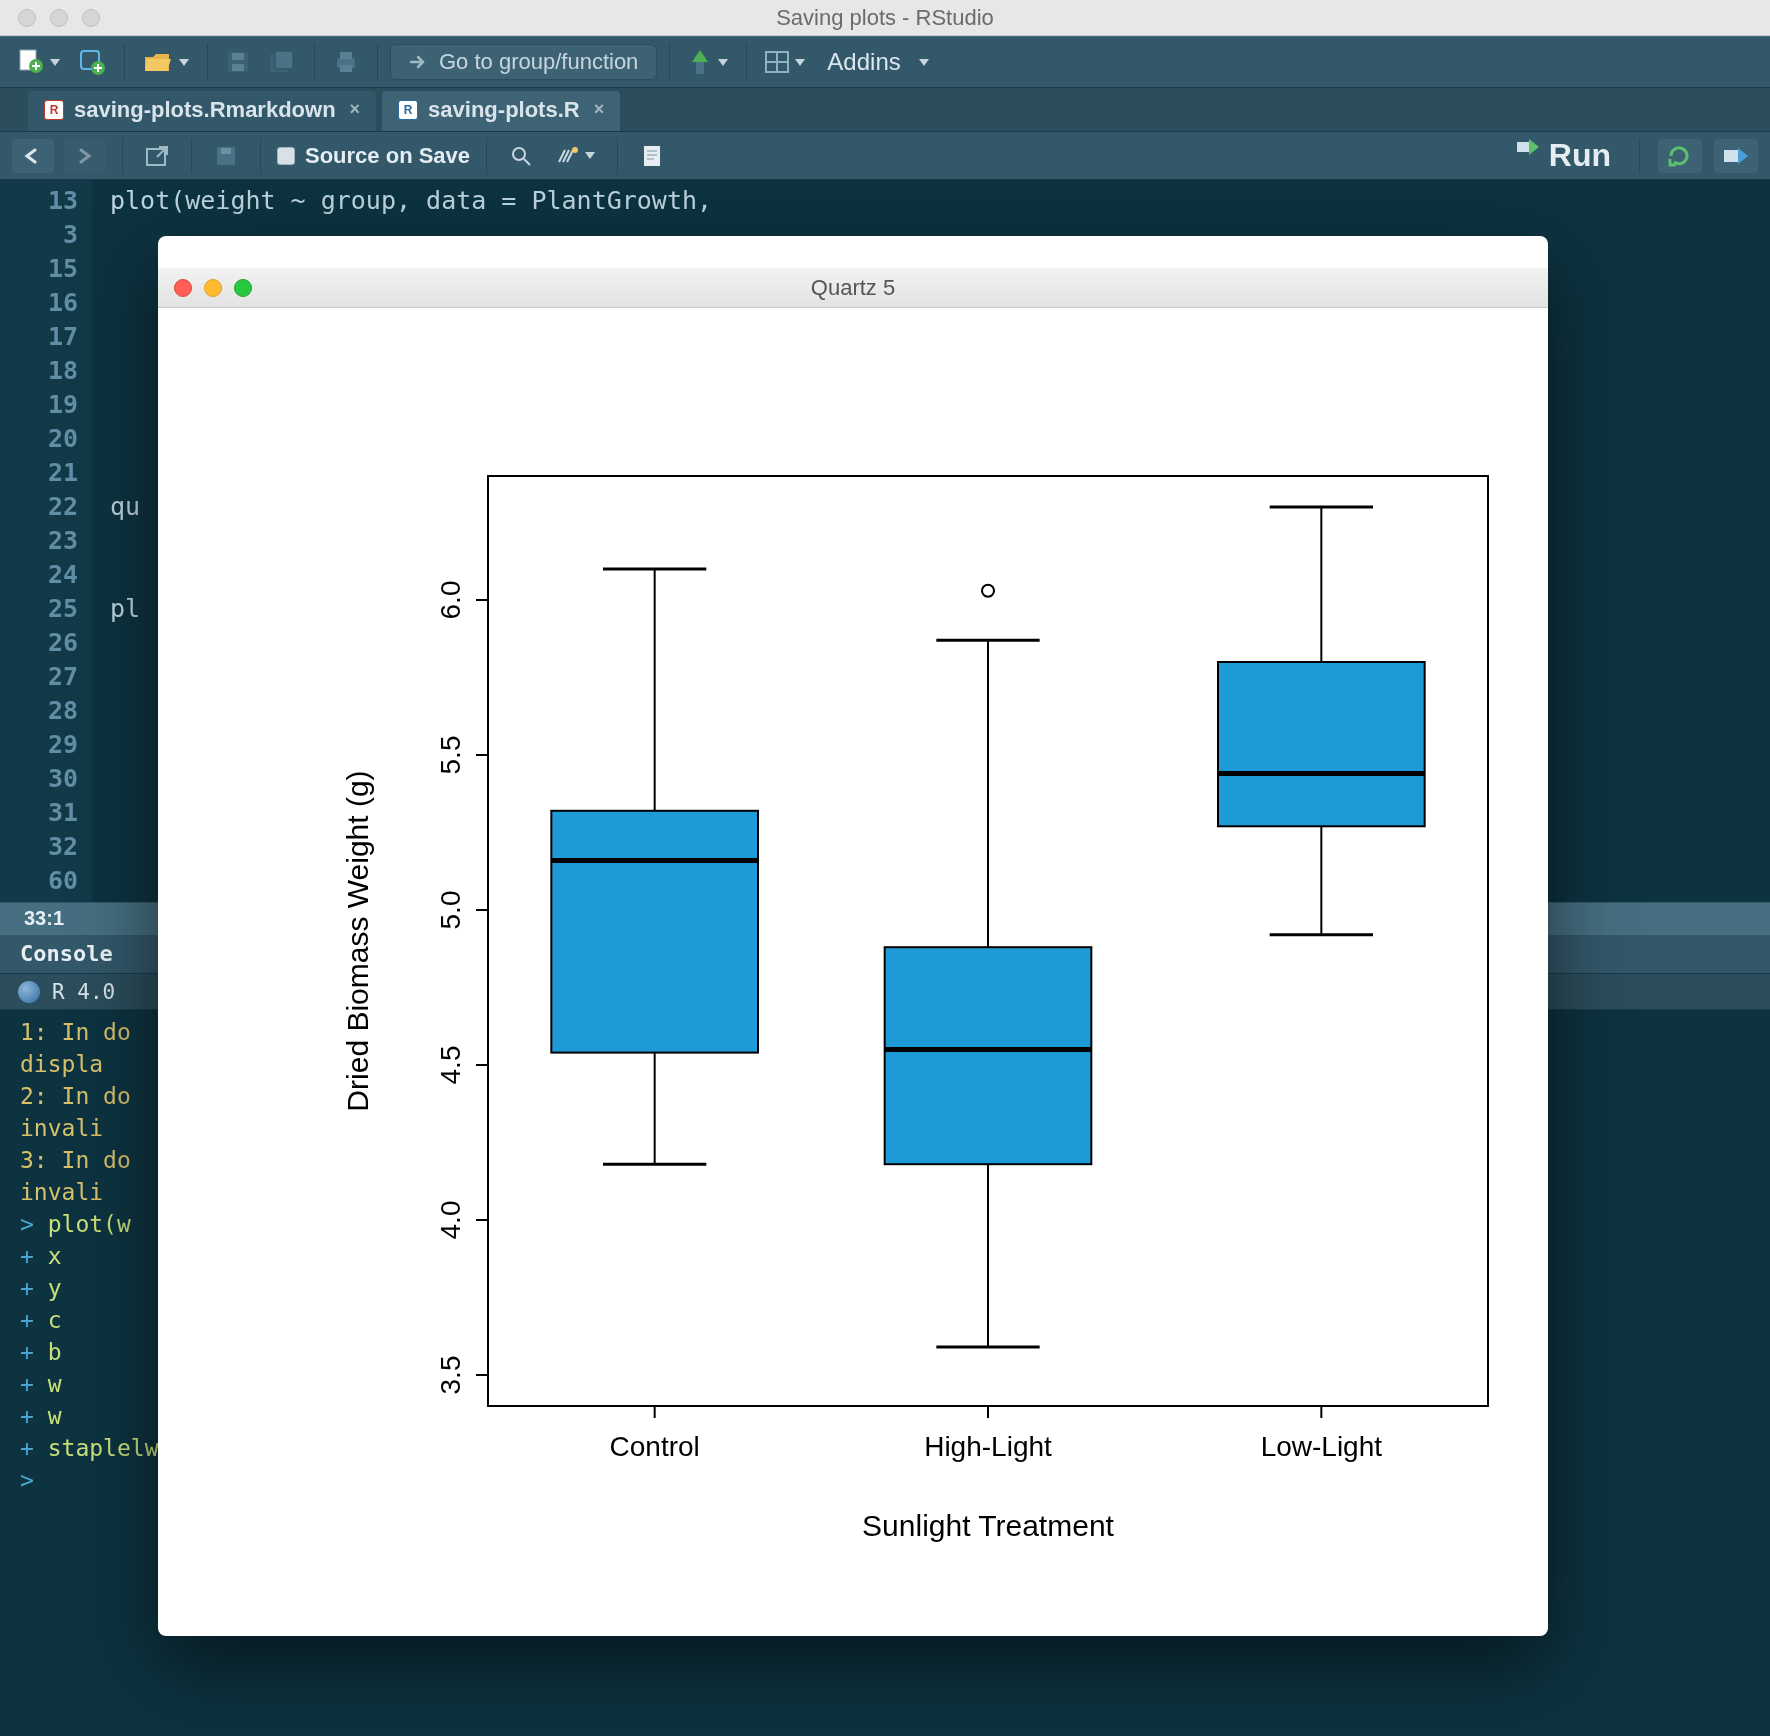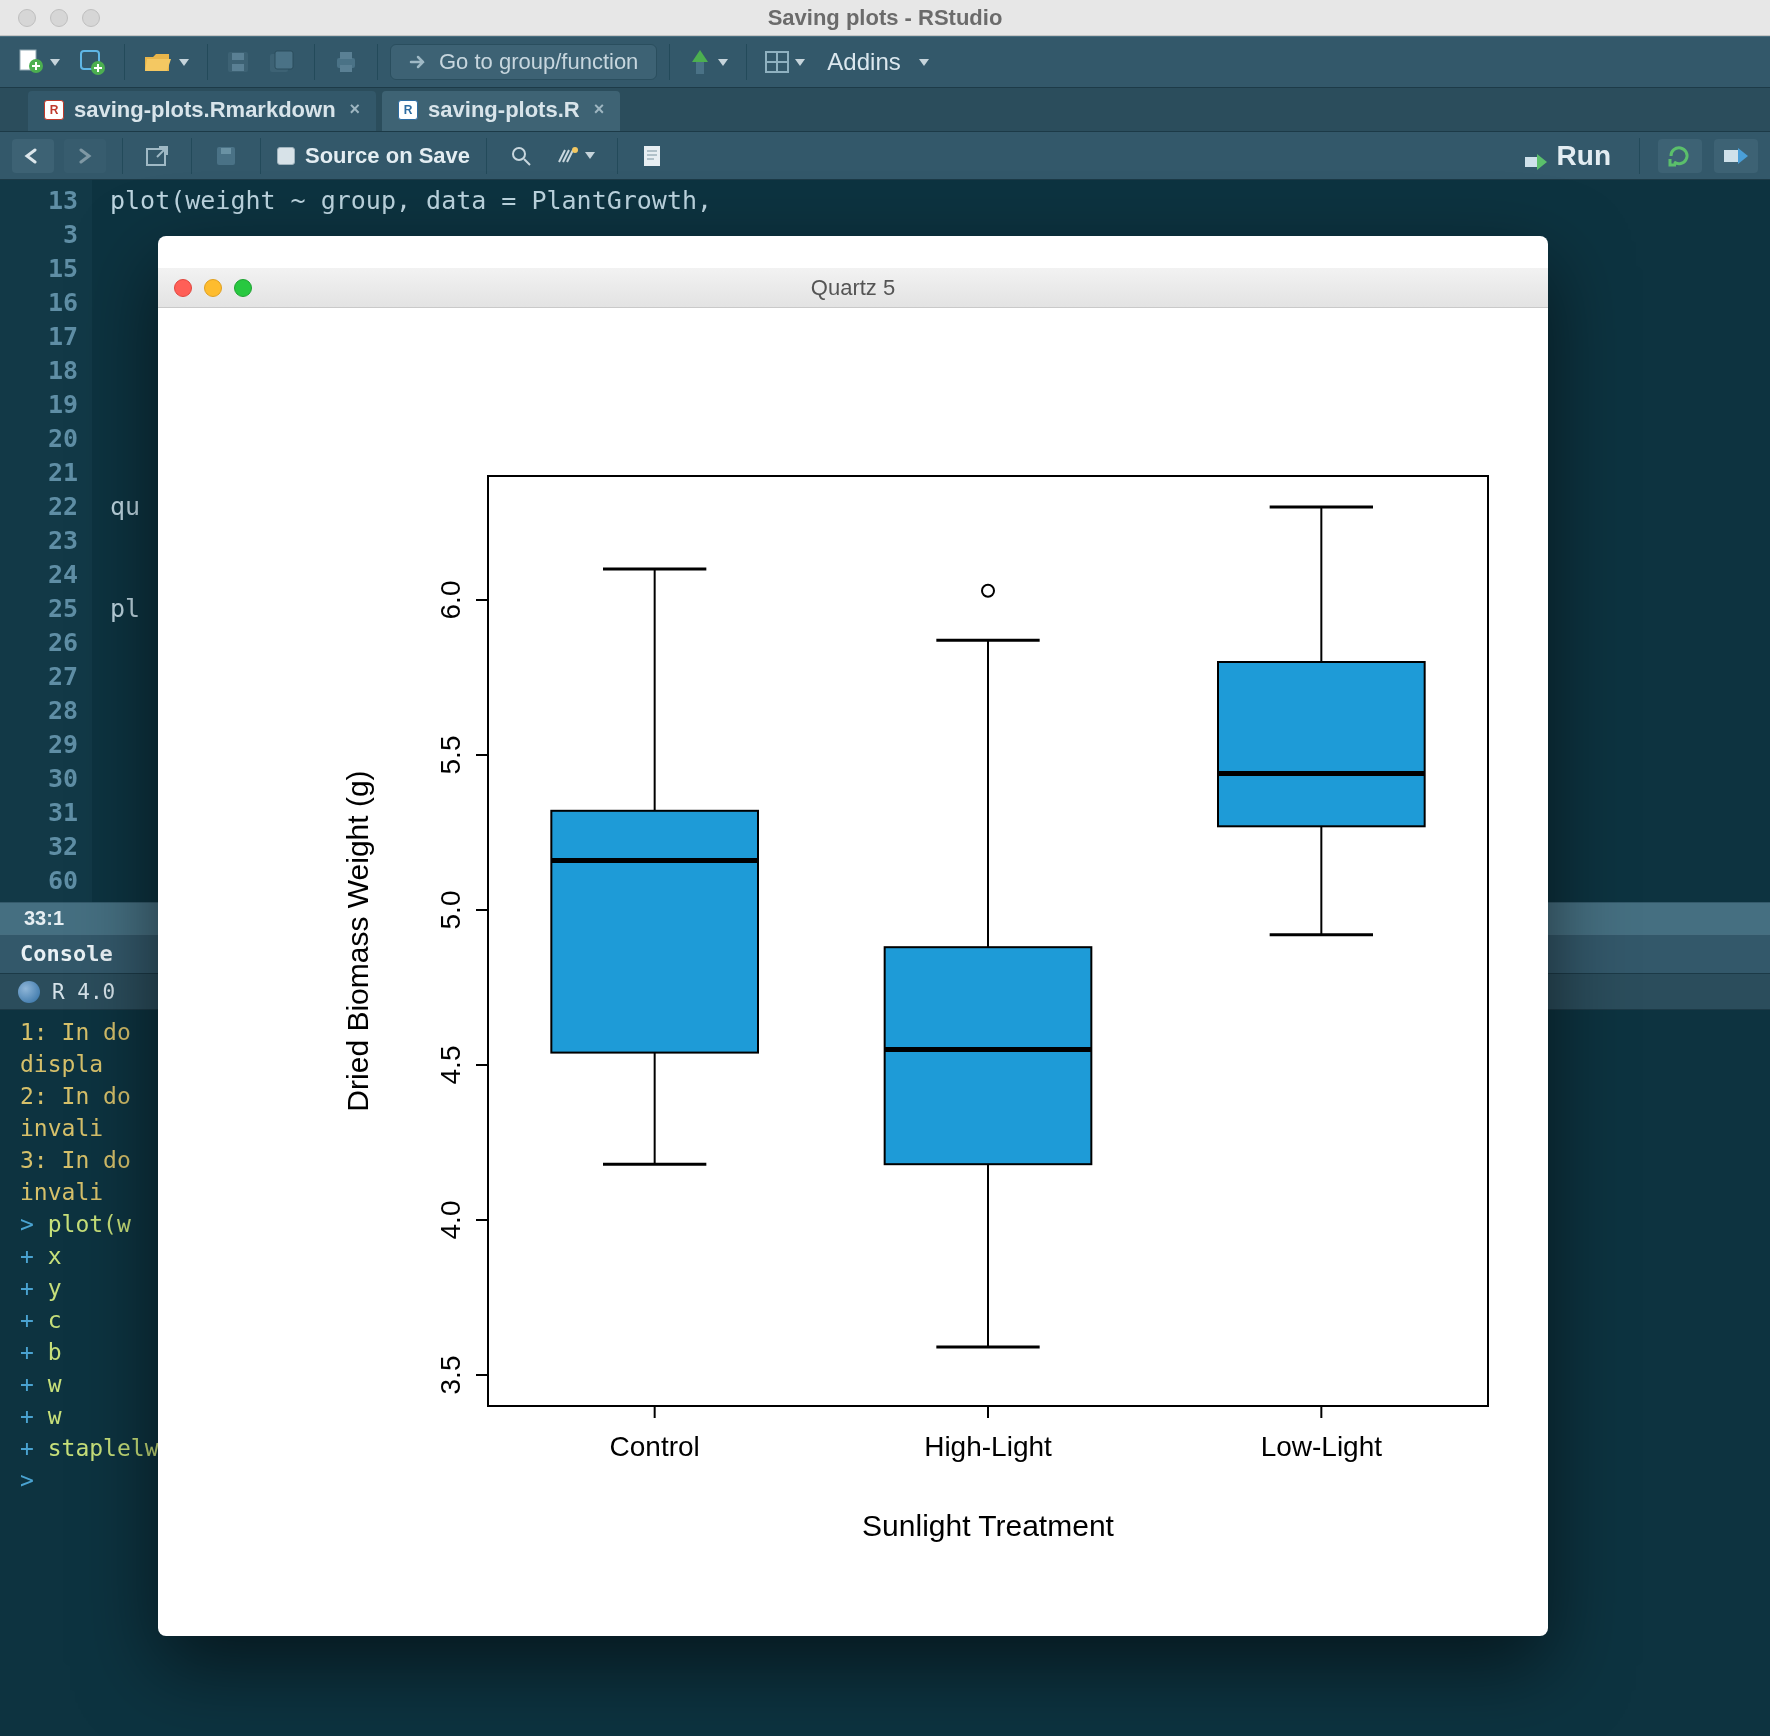--- a/index.html
+++ b/index.html
@@ -3,21 +3,21 @@
 <meta charset="utf-8">
 <style>
   * { box-sizing: border-box; margin: 0; padding: 0; }
   html, body { width: 1770px; height: 1736px; overflow: hidden; font-family: "Lucida Grande","Segoe UI",sans-serif; }
   body { background:#0d3340; color:#cfd8dc; }
 
   
   .mac-titlebar { height:36px; background:#e7e7e7; display:flex; align-items:center; position:relative; border-bottom:1px solid #c5c5c5;}
   .traffic-lights { display:flex; gap:14px; margin-left:18px;}
   .tl { width:18px; height:18px; border-radius:50%; background:#d6d6d6; border:1px solid #bfbfbf;}
-  .mac-title { position:absolute; left:0; right:0; text-align:center; color:#6b6b6b; font-size:22px; font-weight:700; pointer-events:none;}
+  .mac-title { position:absolute; left:0; right:0; text-align:center; color:#6b6b6b; font-size:22px; font-weight:400; pointer-events:none;}
 
   
   .main-toolbar { height:52px; background:#33586a; border-top:1px solid #4a6f80; border-bottom:1px solid #1d3b48; display:flex; align-items:center; padding:0 10px; gap:6px;}
   .tb-divider { width:1px; height:36px; background:#234a5a; margin:0 6px;}
   .tb-btn { display:flex; align-items:center; justify-content:center; height:36px; min-width:36px; padding:0 6px; border-radius:4px; }
   .tb-btn svg { display:block; }
   .goto { flex:0 0 auto; display:flex; align-items:center; gap:12px; background:#3d6274; border:1px solid #2a4e5e; border-radius:6px; height:36px; padding:0 18px; color:#c7d6de; font-size:22px;}
   .addins { display:flex; align-items:center; gap:18px; color:#dbe7ee; font-size:24px; padding:0 10px;}
 
   
@@ -29,21 +29,21 @@
   .ft-icon { width:20px; height:20px; border-radius:3px; display:flex; align-items:center; justify-content:center; font-size:12px; font-weight:700;}
   .ft-icon.rmd { background:#fff; color:#c0392b; border:1px solid #c0392b;}
   .ft-icon.r   { background:#fff; color:#2d6ca2; border:1px solid #2d6ca2;}
 
   .editor-toolbar { height:48px; background:#33586a; display:flex; align-items:center; padding:0 12px; gap:10px; border-bottom:1px solid #1c3a47;}
   .et-left { display:flex; align-items:center; gap:10px;}
   .et-right { margin-left:auto; display:flex; align-items:center; gap:12px;}
   .arrow-btn { width:42px; height:34px; background:#3d6274; border-radius:4px; display:flex; align-items:center; justify-content:center;}
   .source-on-save { display:flex; align-items:center; gap:10px; color:#e3edf2; font-size:22px; font-weight:600;}
   .sos-cb { width:18px; height:18px; background:#d7e2e8; border:1px solid #9fb3bd; border-radius:3px;}
-  .run-btn { display:flex; align-items:flex-end; gap:10px; color:#e3edf2; font-size:28px; font-weight:700; padding:0 10px;}
+  .run-btn { display:flex; align-items:flex-start; gap:10px; color:#e3edf2; font-size:32px; font-weight:700; padding:0 10px;}
   .src-btn { width:44px; height:34px; background:#3d6274; border-radius:4px; display:flex; align-items:center; justify-content:center;}
 
   .code-area { display:flex; font-family: Menlo,Consolas,monospace; font-size:25px; line-height:34px;}
   .gutter { width:92px; background:#123947; color:#5f8ea5; text-align:right; padding:4px 14px 4px 0; font-weight:700;}
   .gutter div { height:34px; }
   .code  { flex:1; padding:4px 0 4px 18px; color:#bcd4df; white-space:pre; }
   .status-line { height:32px; background:#456f81; color:#e6eef2; font-size:20px; font-weight:600; display:flex; align-items:center; padding-left:24px; border-top:1px solid #345a6b;}
 
   
   .console-pane { background:#0d3340; font-family: Menlo,Consolas,monospace; font-size:23px; line-height:32px;}

